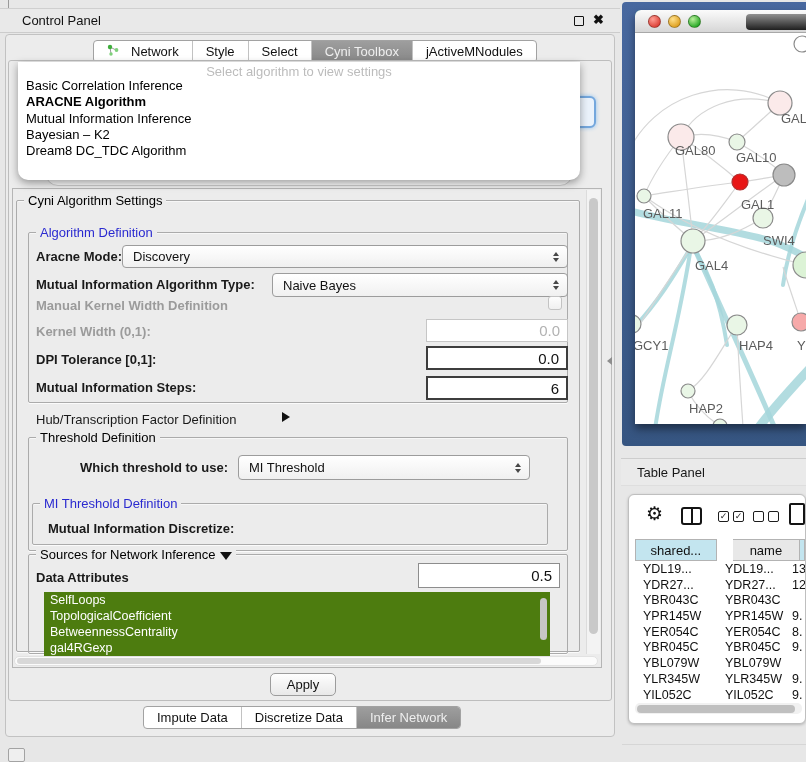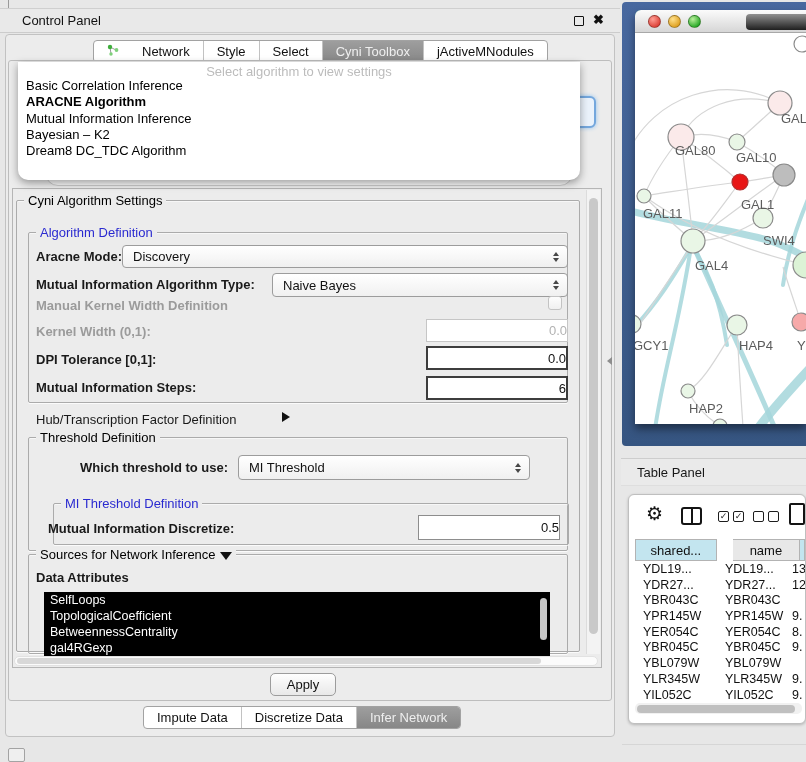--- a/index.html
+++ b/index.html
@@ -14,21 +14,21 @@
   .top-tick { position:absolute; left:8px; top:0; width:1px; height:8px; background:#9a9a9a; }
   .cp-titlebar { position:absolute; left:0; top:8px; width:620px; height:25px; background:#e9e9e9;
     border-top:1px solid #cfcfcf; border-bottom:1px solid #cccccc; }
   .cp-title { position:absolute; left:22px; top:4px; font-size:13px; color:#111; }
   .float-ico { position:absolute; left:574px; top:7px; width:10px; height:10px; border:1.6px solid #111; border-radius:1px; }
   .close-ico { position:absolute; left:593px; top:3px; font-size:13px; font-weight:bold; color:#111; }
   .cp-box { position:absolute; left:5px; top:34px; width:610px; height:703px; border:1px solid #c2c2c2; border-radius:4px; background:#ececec; }
 
   
   .seg { position:absolute; display:flex; background:#fff; border:1px solid #a2a2a2; border-radius:4px; height:23px; font-size:13px; overflow:hidden; }
-  .seg .tab { padding:0 13px; line-height:21px; border-right:1px solid #c2c2c2; display:flex; align-items:center; gap:23px; color:#111; }
+  .seg .tab { padding:0 13px; line-height:21px; border-right:1px solid #c2c2c2; display:flex; align-items:center; gap:12px; color:#111; }
   .seg .tab:last-child { border-right:none; }
   .seg .tab.sel { background:linear-gradient(#9e9e9e,#878787); color:#efefef; }
 
   
   .outer-box { position:absolute; left:8px; top:60px; width:604px; height:641px; border:1px solid #bdbdbd; border-radius:3px; background:#ececec; }
   .scrollpane { position:absolute; left:12px; top:188px; width:590px; height:480px; border:1px solid #b5b5b5; background:#ececec; }
 
   
   .grp { position:absolute; border:1px solid #ababab; border-radius:2px; box-shadow:0 1px 0 rgba(255,255,255,.8), inset 0 1px 0 rgba(255,255,255,.6); }
   .grp > .gt { position:absolute; top:-8px; left:7px; background:#ececec; padding:0 4px; font-size:13px; white-space:nowrap; }
@@ -36,42 +36,42 @@
   .gt.green { color:#000000; }
 
   
   .combo { position:absolute; background:linear-gradient(#ffffff,#f0f0f0); border:1px solid #9c9c9c; border-radius:4px; display:flex; align-items:center; font-size:13px; padding-left:10px; color:#111; }
   .combo .ct { flex:1; }
   .combo .spin { width:16px; display:flex; flex-direction:column; align-items:center; gap:2px; margin-right:3px; }
   .tri-up { width:0; height:0; border-left:3.5px solid transparent; border-right:3.5px solid transparent; border-bottom:4.5px solid #474747; }
   .tri-dn { width:0; height:0; border-left:3.5px solid transparent; border-right:3.5px solid transparent; border-top:4.5px solid #474747; }
 
   
-  .field { position:absolute; background:#fff; font-size:13px; display:flex; align-items:center; justify-content:flex-end; color:#111; }
+  .field { position:absolute; background:#fff; font-size:15px; display:flex; align-items:center; justify-content:flex-end; padding-right:7px; color:#111; }
   .field.strong { border:2px solid #3d3d3d; }
   .field.soft { border:1px solid #c6c6c6; color:#b2b2b2; }
-  .field.mid { border:1px solid #8d8d8d; }
+  .field.mid { border:1px solid #8d8d8d;margin-top:48px; }
 
   .checkbox { position:absolute; width:14px; height:14px; border:1px solid #c3c3c3; border-radius:3px; background:linear-gradient(#fdfdfd,#f0f0f0); }
 
   .expander-tri { position:absolute; width:0; height:0; border-top:5.5px solid transparent; border-bottom:5.5px solid transparent; border-left:8px solid #111; }
   .src-tri { display:inline-block; width:0; height:0; border-left:6px solid transparent; border-right:6px solid transparent; border-top:8px solid #111; vertical-align:-1px; margin-left:4px; }
 
   
   .dd { position:absolute; left:18px; top:62px; width:562px; height:118px; background:#fff; border-radius:0 0 10px 10px; box-shadow:0 3px 9px rgba(0,0,0,.38); z-index:60; }
   .dd .ph { text-align:center; color:#bcbcbc; font-size:13px; padding-top:2px; height:16px; line-height:16px; }
   .dd-item { font-size:13px; height:16.3px; line-height:16.3px; padding-left:8px; color:#000; white-space:nowrap; }
   .dd-item.sel { font-weight:bold; }
 
   
   .bg-combo { position:absolute; left:45px; top:160px; width:528px; height:26px; border:1px solid #cccccc; border-radius:13px; background:#fcfcfc; z-index:10; font-size:13px; color:#b9b9b9; line-height:24px; padding-left:14px; }
   .focus-spin { position:absolute; left:570px; top:96px; width:26px; height:32px; border:2px solid #74a7dd; border-radius:6px; background:#eaf2fb; box-shadow:0 0 4px #8fc1ee; z-index:10; }
 
   
-  .alist { position:absolute; left:44px; top:592px; width:506px; height:64px; background:#000000; overflow:hidden; }
+  .alist { position:absolute; left:44px; top:592px; width:506px; height:64px; background:#4d7c0f; overflow:hidden; }
   .attr-item { color:#fff; font-size:12.5px; height:16px; line-height:16px; padding-left:6px; white-space:nowrap; }
   .alist .vthumb { position:absolute; right:3px; top:6px; width:7px; height:42px; background:#c6c6c6; border-radius:4px; }
 
   
   .vscroll { position:absolute; left:586px; top:190px; width:14px; height:464px; background:#f3f3f3; border-left:1px solid #dcdcdc; }
   .vscroll .thumb { position:absolute; left:2px; top:8px; width:9px; height:436px; background:#c9c9c9; border-radius:5px; }
   .hscroll { position:absolute; left:14px; top:656px; width:584px; height:10px; background:#fbfbfb; border:1px solid #e2e2e2; border-radius:5px; }
   .hscroll .thumb { position:absolute; left:2px; top:1px; width:524px; height:6px; background:#d8d8d8; border-radius:3px; }
 
   .apply-btn { position:absolute; left:270px; top:673px; width:66px; height:23px; border:1px solid #9c9c9c; border-radius:5px; background:linear-gradient(#fefefe,#e8e8e8); font-size:13px; text-align:center; line-height:21px; color:#111; }
@@ -233,21 +233,21 @@
   </div>
   <div class="lbl bold" style="left:80px; top:460px;">Which threshold to use:</div>
   <div class="combo" style="left:238px; top:455px; width:292px; height:25px;">
     <span class="ct">MI Threshold</span>
     <span class="spin">
         <span class="tri-up"></span>
         <span class="tri-dn"></span>
       </span>
   </div>
 
-  <div class="grp" style="left:53px; top:503px; width:516px; height:42px;">
+  <div class="grp" style="left:32px; top:503px; width:516px; height:42px;">
     <span class="gt blue">MI Threshold Definition</span>
   </div>
   <div class="lbl bold" style="left:48px; top:521px;">Mutual Information Discretize:</div>
   <div class="field mid" style="left:418px; top:515px; width:142px; height:25px;">
       <span>0.5</span>
     </div>
 
   <div class="grp" style="left:28px; top:554px; width:540px; height:100px;">
     <span class="gt"><span>Sources for Network Inference</span><span class="src-tri"></span></span>
   </div>

